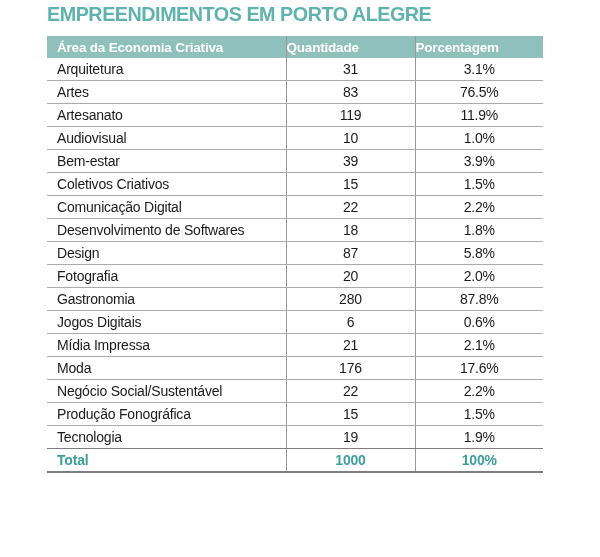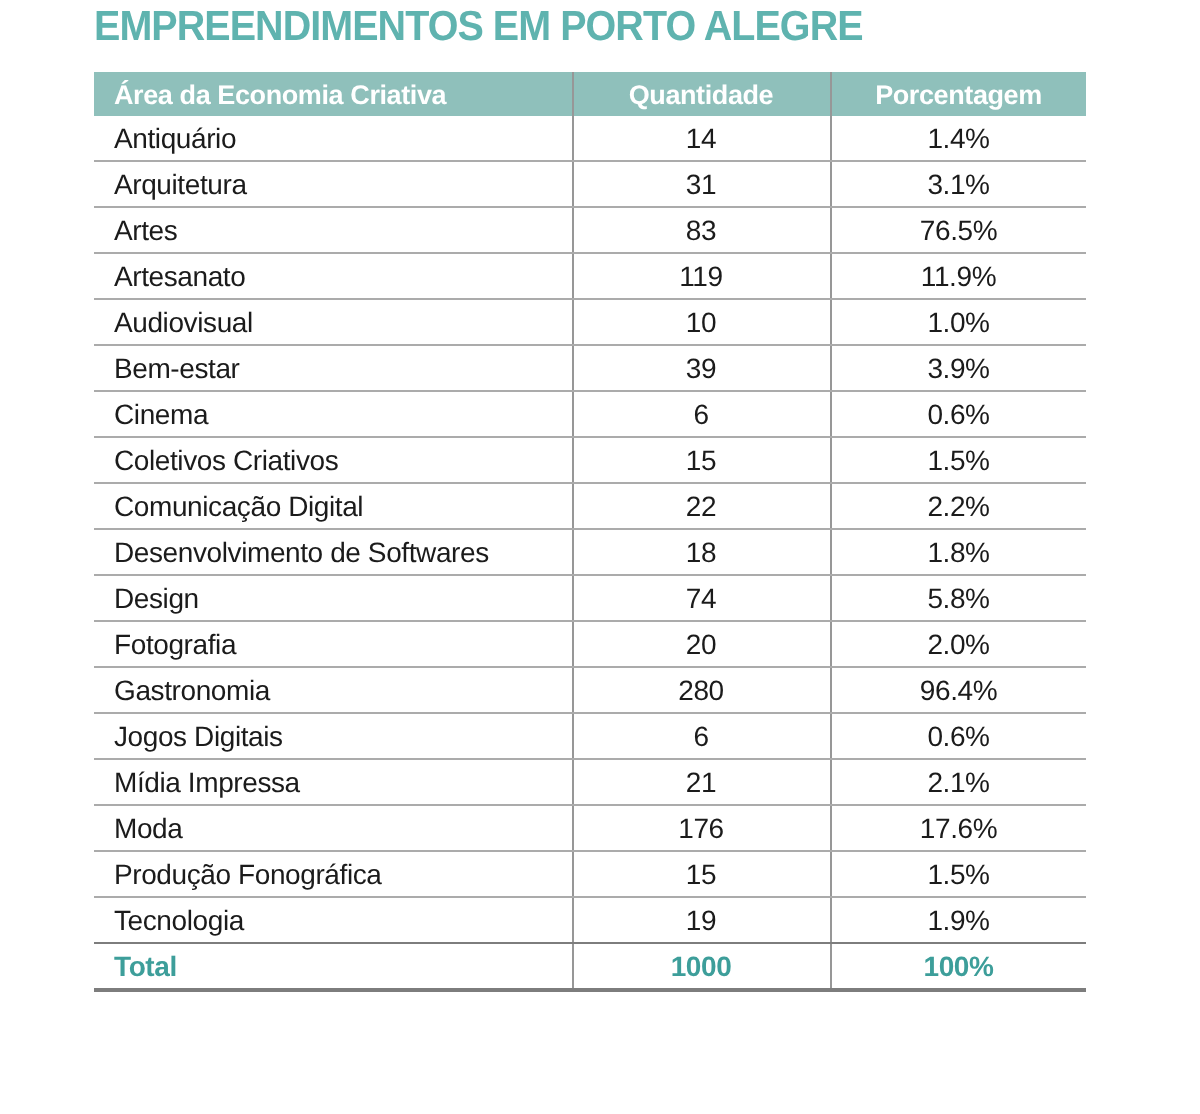--- a/index.html
+++ b/index.html
@@ -48,21 +48,21 @@
     font-weight: bold;
     height: 22px;
     padding: 0;
     letter-spacing: -0.2px;
   }
   th.h-area {
     text-align: left;
     padding-left: 10px;
   }
   th.h-qty, th.h-pct {
-    text-align: center;
+    text-align: left;
   }
   td {
     height: 22px;
     font-size: 14px;
     color: #1b1b1b;
     padding: 0;
     border-bottom: 1px solid #ababab;
     letter-spacing: -0.2px;
   }
   td.cell-area {
@@ -98,25 +98,20 @@
       <col class="c-pct">
     </colgroup>
     <thead>
       <tr>
         <th class="h-area">Área da Economia Criativa</th>
         <th class="h-qty sep">Quantidade</th>
         <th class="h-pct sep">Porcentagem</th>
       </tr>
     </thead>
     <tbody>
-  <tr>
-    <td class="cell-area">Antiquário</td>
-    <td class="cell-qty sep">14</td>
-    <td class="cell-pct sep">1.4%</td>
-  </tr>
 
   <tr>
     <td class="cell-area">Arquitetura</td>
     <td class="cell-qty sep">31</td>
     <td class="cell-pct sep">3.1%</td>
   </tr>
 
   <tr>
     <td class="cell-area">Artes</td>
     <td class="cell-qty sep">83</td>
@@ -134,25 +129,20 @@
     <td class="cell-qty sep">10</td>
     <td class="cell-pct sep">1.0%</td>
   </tr>
 
   <tr>
     <td class="cell-area">Bem-estar</td>
     <td class="cell-qty sep">39</td>
     <td class="cell-pct sep">3.9%</td>
   </tr>
 
-  <tr>
-    <td class="cell-area">Cinema</td>
-    <td class="cell-qty sep">6</td>
-    <td class="cell-pct sep">0.6%</td>
-  </tr>
 
   <tr>
     <td class="cell-area">Coletivos Criativos</td>
     <td class="cell-qty sep">15</td>
     <td class="cell-pct sep">1.5%</td>
   </tr>
 
   <tr>
     <td class="cell-area">Comunicação Digital</td>
     <td class="cell-qty sep">22</td>
@@ -160,55 +150,60 @@
   </tr>
 
   <tr>
     <td class="cell-area">Desenvolvimento de Softwares</td>
     <td class="cell-qty sep">18</td>
     <td class="cell-pct sep">1.8%</td>
   </tr>
 
   <tr>
     <td class="cell-area">Design</td>
-    <td class="cell-qty sep">74</td>
+    <td class="cell-qty sep">87</td>
     <td class="cell-pct sep">5.8%</td>
   </tr>
 
 
   <tr>
     <td class="cell-area">Fotografia</td>
     <td class="cell-qty sep">20</td>
     <td class="cell-pct sep">2.0%</td>
   </tr>
 
   <tr>
     <td class="cell-area">Gastronomia</td>
     <td class="cell-qty sep">280</td>
-    <td class="cell-pct sep">96.4%</td>
+    <td class="cell-pct sep">87.8%</td>
   </tr>
 
   <tr>
     <td class="cell-area">Jogos Digitais</td>
     <td class="cell-qty sep">6</td>
     <td class="cell-pct sep">0.6%</td>
   </tr>
 
   <tr>
     <td class="cell-area">Mídia Impressa</td>
     <td class="cell-qty sep">21</td>
     <td class="cell-pct sep">2.1%</td>
   </tr>
 
   <tr>
     <td class="cell-area">Moda</td>
     <td class="cell-qty sep">176</td>
     <td class="cell-pct sep">17.6%</td>
   </tr>
 
+  <tr>
+    <td class="cell-area">Negócio Social/Sustentável</td>
+    <td class="cell-qty sep">22</td>
+    <td class="cell-pct sep">2.2%</td>
+  </tr>
 
   <tr>
     <td class="cell-area">Produção Fonográfica</td>
     <td class="cell-qty sep">15</td>
     <td class="cell-pct sep">1.5%</td>
   </tr>
 
   <tr>
     <td class="cell-area">Tecnologia</td>
     <td class="cell-qty sep">19</td>

